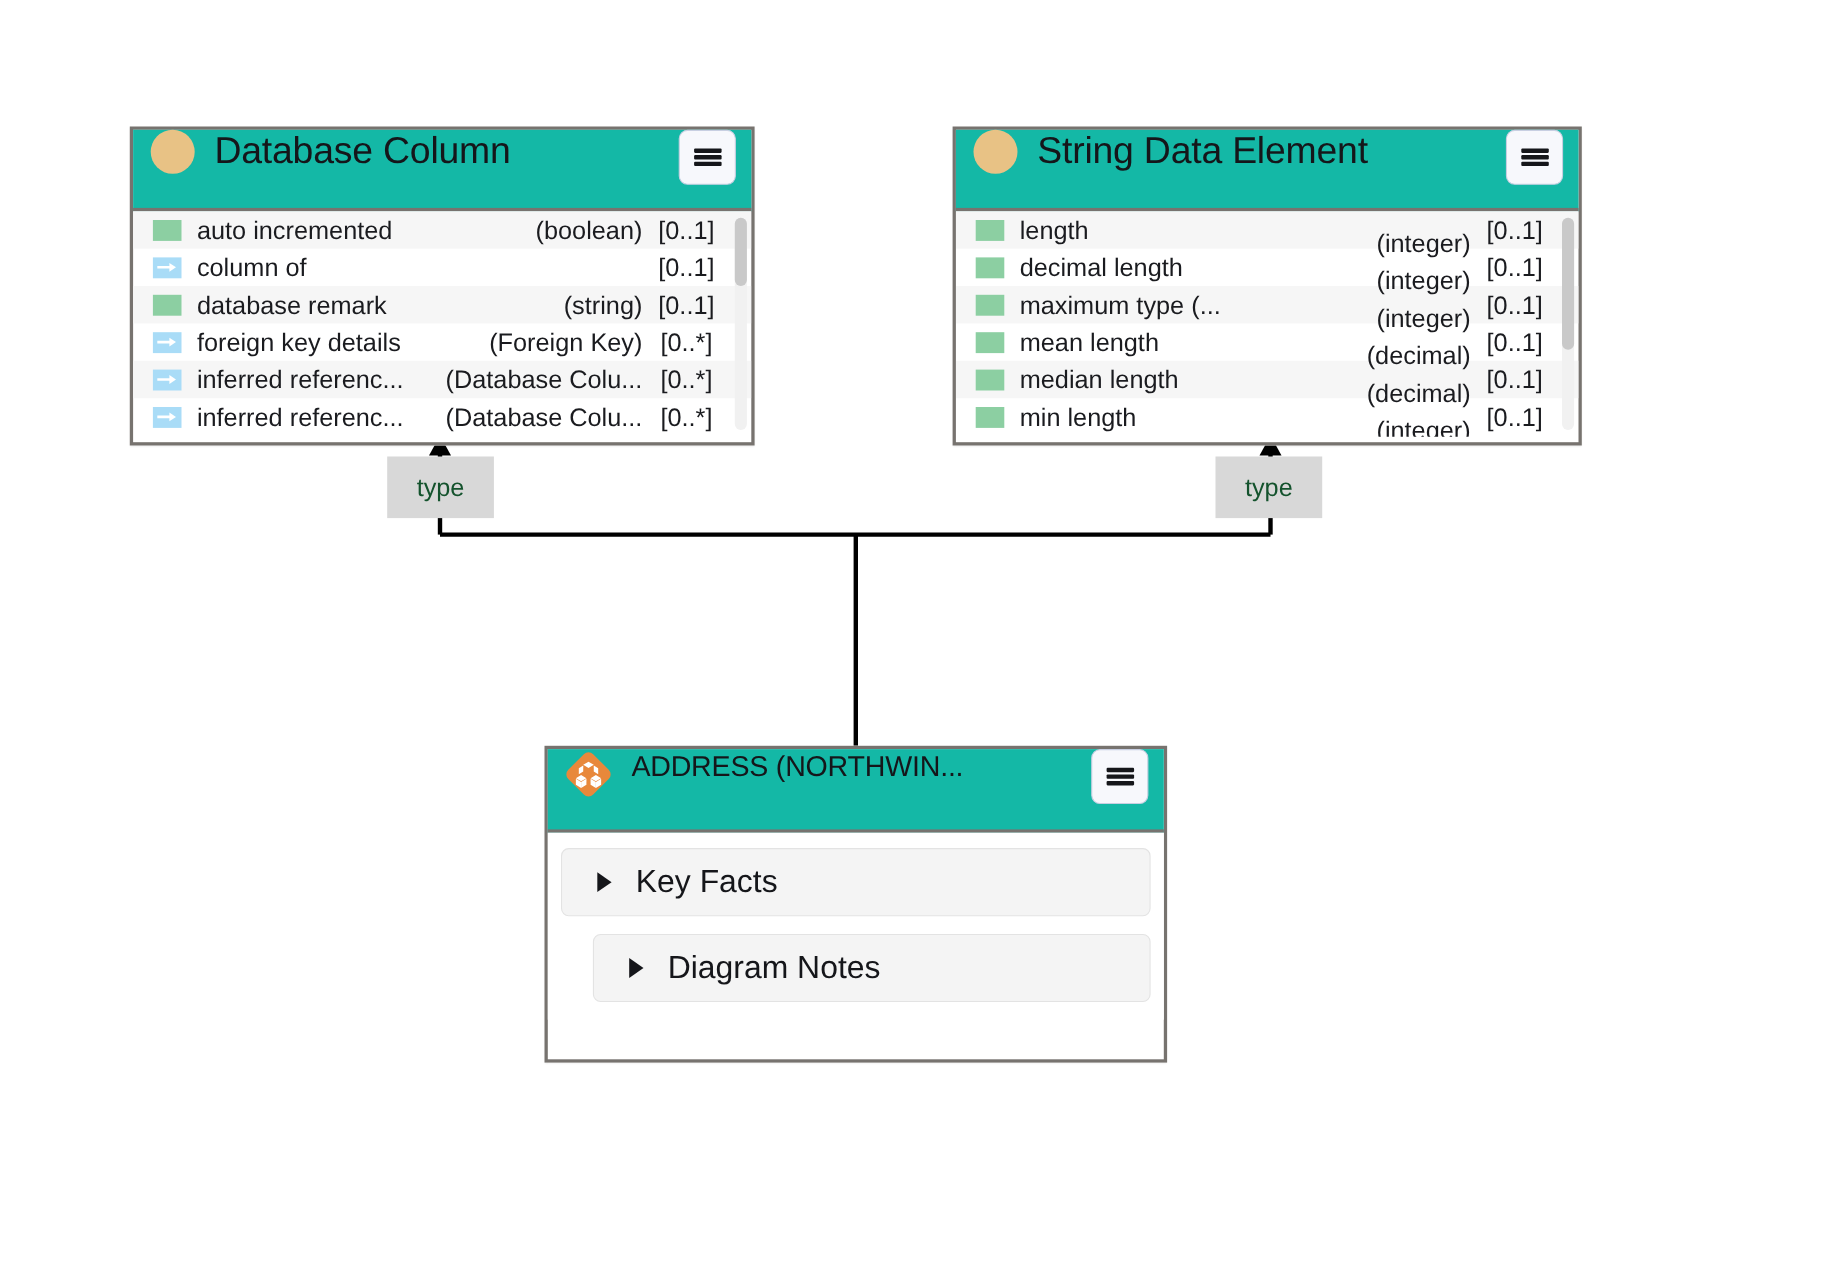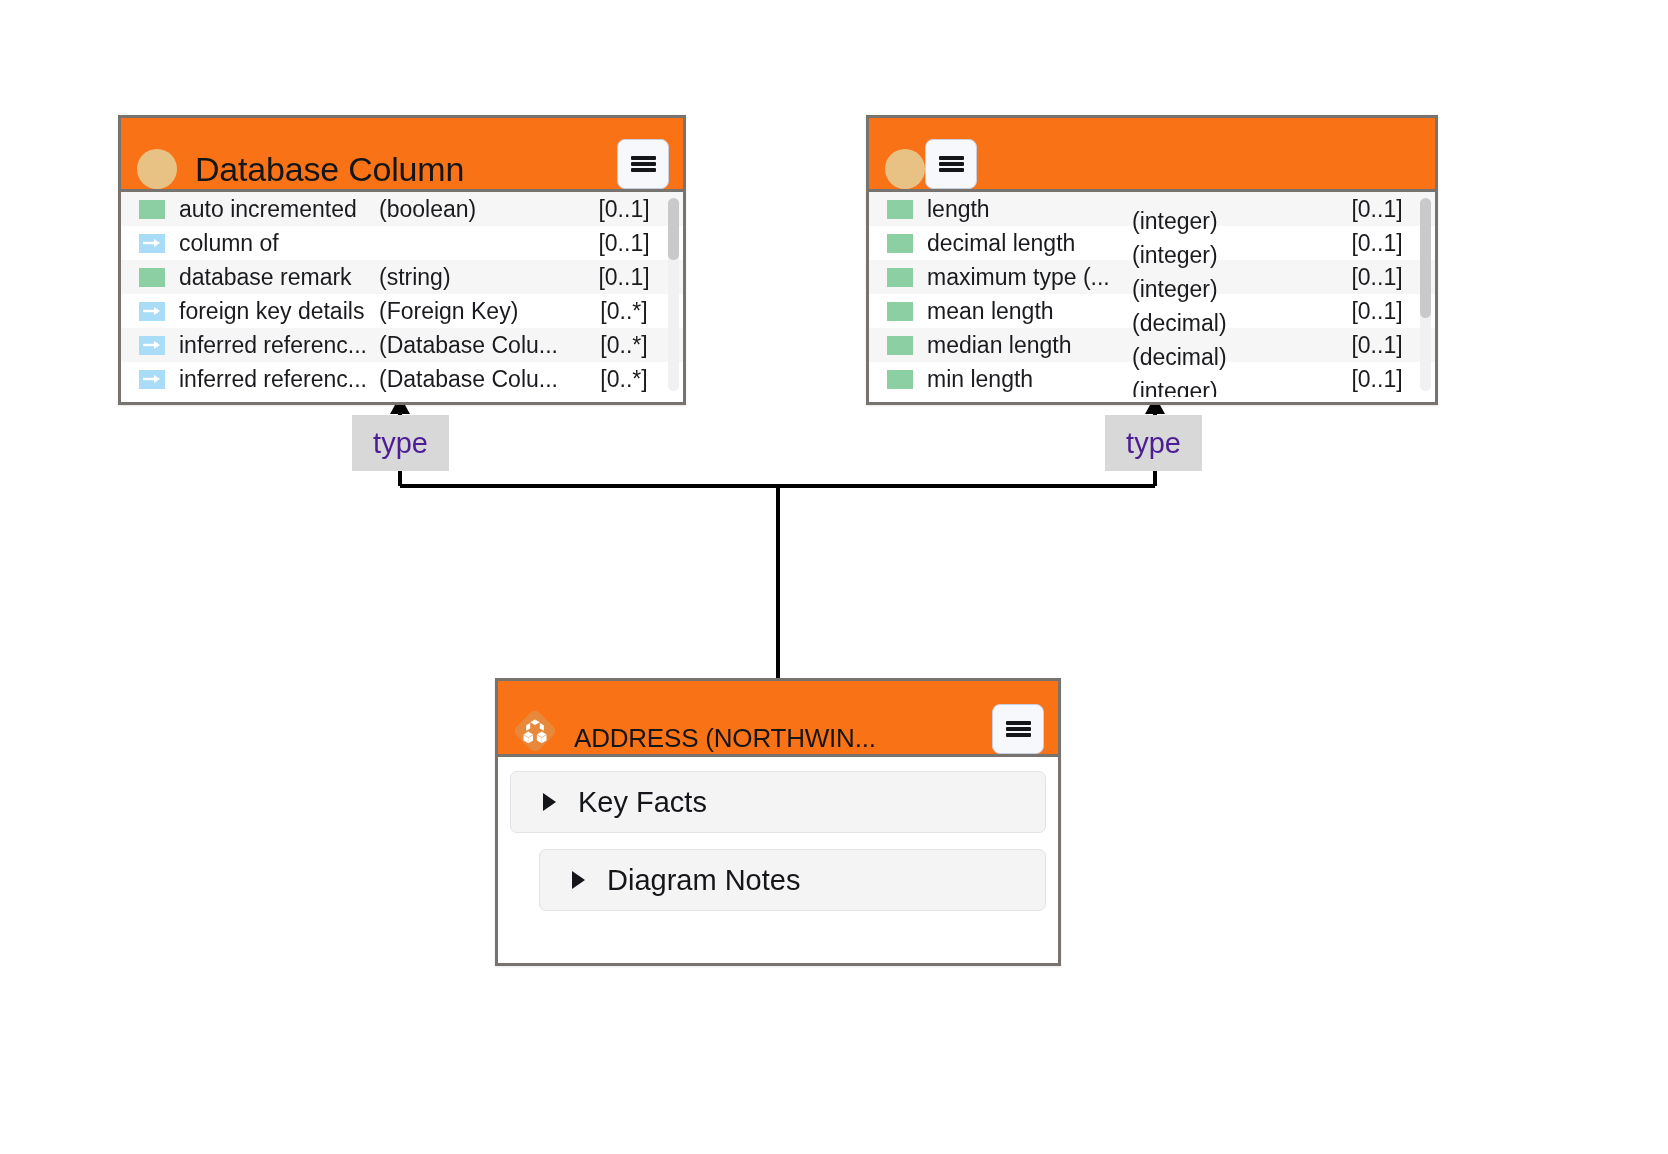--- a/index.html
+++ b/index.html
@@ -17,26 +17,26 @@
 
   
   .card{
     position:absolute;
     background:#ffffff;
     border:3px solid #77736f;
     box-sizing:border-box;
     box-shadow:0 1px 2px rgba(0,0,0,.10);
   }
   .card-header{
-    display:flex;align-items:flex-end;
+    display:flex;align-items:flex-start;
     height:74px;
     padding:0 14px 0 16px;
     box-sizing:border-box;
     border-bottom:3px solid #77736f;
-    background:#f97316;
+    background:#14b8a6;
   }
   .hdr-icon{flex:0 0 auto;display:flex;align-items:center;justify-content:center;}
   .circle-icon{
     width:40px;height:40px;border-radius:50%;
     background:#e8c285;
   }
   .hdr-title{
     flex:1 1 auto;
     margin-left:18px;
     font-size:34px;
@@ -72,21 +72,21 @@
     font-size:23px;
     color:#1a1b1f;
     white-space:nowrap;
   }
   .row.alt{background:#f6f6f6;}
   .row .glyph{flex:0 0 auto;width:26px;height:19px;margin-right:14px;display:flex;align-items:center;justify-content:center;}
   .sq-attr{width:26px;height:19px;background:#8ccfa2;display:block;}
   .bx-rel{width:26px;height:19px;background:#a9dcf7;display:flex;align-items:center;justify-content:center;}
   .bx-rel svg{display:block;}
   .row .pname{flex:0 0 auto;overflow:hidden;text-overflow:clip;}
-  .row .ptype{flex:0 0 auto;overflow:hidden;}
+  .row .ptype{flex:0 0 auto;overflow:hidden;text-align:right;}
   .row .pcard{flex:0 0 auto;text-align:center;}
 
   
   .card-db .pname{width:200px;}
   .card-db .ptype{width:205px;}
   .card-db .pcard{width:80px;}
   
   .card-sde .pname{width:205px;}
   .card-sde .ptype{width:205px;margin-top:24px;}
   .card-sde .pcard{width:80px;}
@@ -96,22 +96,22 @@
     width:11px;border-radius:6px;background:#f1f1f1;
   }
   .scrollthumb{
     position:absolute;left:0;width:11px;border-radius:6px;background:#c9c9c9;
   }
 
   
   .type-badge{
     position:absolute;
     background:#d8d8d8;
-    color:#4c1d95;
-    font-size:29px;
+    color:#14532d;
+    font-size:23px;
     display:flex;align-items:center;justify-content:center;
     box-sizing:border-box;
   }
 
   
   .card-addr .card-header{height:76px;padding:0 14px 0 14px;}
   .diamond{
     width:46px;height:46px;position:relative;
   }
   .diamond .dshape{
@@ -259,20 +259,21 @@
         <div class="scrollthumb" style="top:0;height:62px;"></div>
       </div>
     </div>
   </div>
 
   <div class="card card-sde" style="left:866px;top:115px;width:572px;height:290px;">
     <div class="card-header">
       <div class="hdr-icon">
         <span class="circle-icon"></span>
       </div>
+      <div class="hdr-title">String Data Element</div>
       <div class="menu-btn">
         <span>
           <span class="bar"></span>
             <span class="bar"></span>
             <span class="bar"></span>
         </span>
       </div>
     </div>
     <div class="card-body" style="height:205px;">
       <div class="rows" id="sde-rows">

